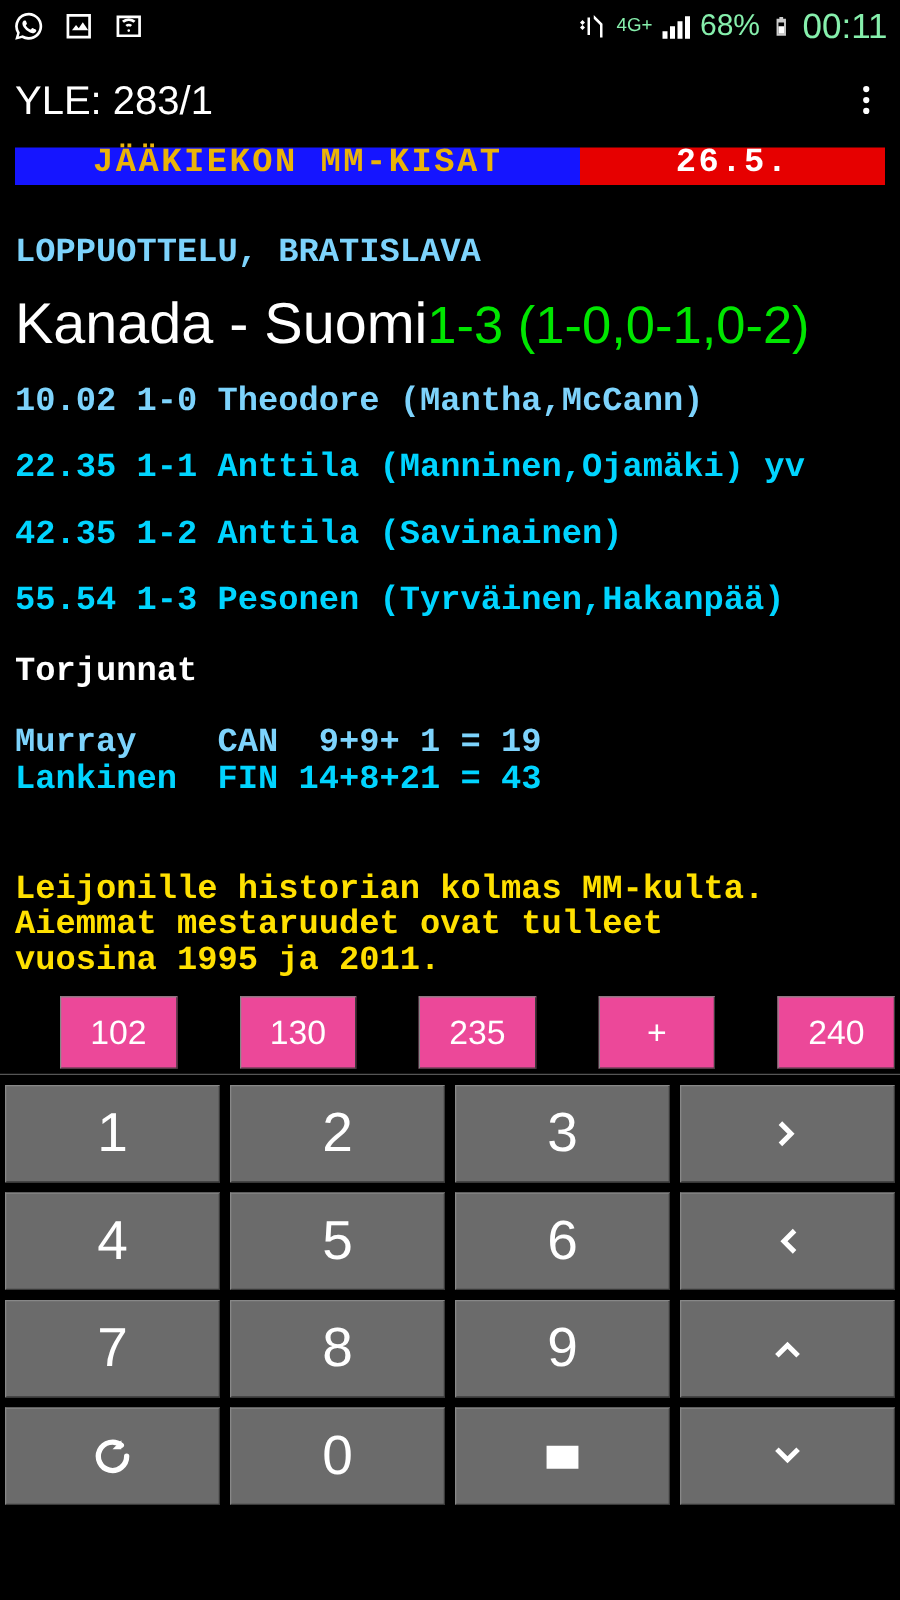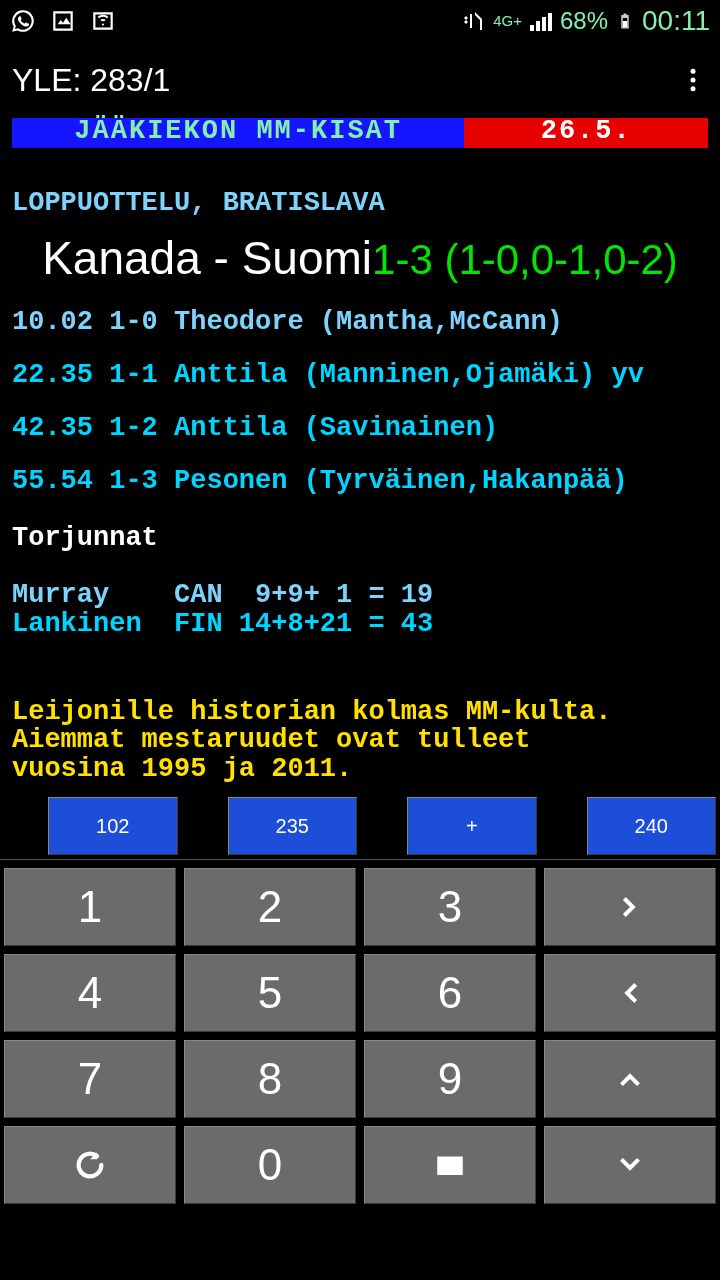--- a/index.html
+++ b/index.html
@@ -30,53 +30,53 @@
   .more-icon { margin-left: auto; width: 30px; height: 30px; fill: #fff; }
   
   .teletext {
     padding: 0 12px 10px 12px;
     font-family: 'Courier New', monospace;
     font-weight: bold;
     font-size: 27px;
     line-height: 1.0;
   }
   .tt-header { display: flex; height: 30px; }
-  .tt-header-blue { background: #1515ff; color: #86efac; flex: 0 0 65%; text-align: center; letter-spacing: 2px; }
+  .tt-header-blue { background: #1515ff; color: #eab308; flex: 0 0 65%; text-align: center; letter-spacing: 2px; }
   .tt-header-red { background: #e60000; color: #fff; flex: 1; text-align: center; letter-spacing: 2px; }
   
   .tt-row { white-space: pre; margin-top: 2px;}
   .green { color: #7dd3fc; }
   .cyan { color: #00d4ff; }
   .white { color: #fff; }
   .yellow { color: #ffe000; margin-top: 32px; }
   
-  .match-row { display:flex; justify-content:center; align-items:baseline; margin: 18px 0 28px 0;}
+  .match-row { display:flex; justify-content:flex-start; align-items:baseline; margin: 18px 0 28px 0;}
   .match-teams { font-family: sans-serif; color:#fff; font-size:46px; font-weight:400; letter-spacing:0px; }
   .match-score { color:#00e600; font-size:42px; font-family: sans-serif; font-weight:400;}
   
   .spacer-sm { height: 24px; }
   .spacer-md { height: 28px; }
   .spacer-lg { height: 40px; }
   
   .shortcut-bar {
     display: flex;
     gap: 6px;
     padding: 4px 4px;
     background: #000;
     border-bottom: 1px solid #555;
   }
   .shortcut-btn {
     flex: 1;
     height: 58px;
-    background: #1d4ed8;
+    background: #ec4899;
     border: 1px solid #3a3a3a;
     border-top-color:#888;
     border-left-color:#888;
     color: #fff;
-    font-size: 20px;
+    font-size: 27px;
     font-family: sans-serif;
     display: flex;
     align-items: center;
     justify-content: center;
     margin-left: 44px;
   }
   
   .keypad {
     display: grid;
     grid-template-columns: repeat(4, 1fr);
@@ -176,20 +176,21 @@
   <div class="tt-row cyan">Lankinen  FIN 14+8+21 = 43</div>
   <div class="spacer-md"></div>
 
   <div class="para yellow">Leijonille historian kolmas MM-kulta.
 Aiemmat mestaruudet ovat tulleet
 vuosina 1995 ja 2011.</div>
 </div>
 
 <div class="shortcut-bar">
   <div class="shortcut-btn">102</div>
+  <div class="shortcut-btn">130</div>
   <div class="shortcut-btn">235</div>
   <div class="shortcut-btn">+</div>
   <div class="shortcut-btn">240</div>
 </div>
 
 <div class="keypad">
   <div class="key">1</div>
   <div class="key">2</div>
   <div class="key">3</div>
   <div class="key">

